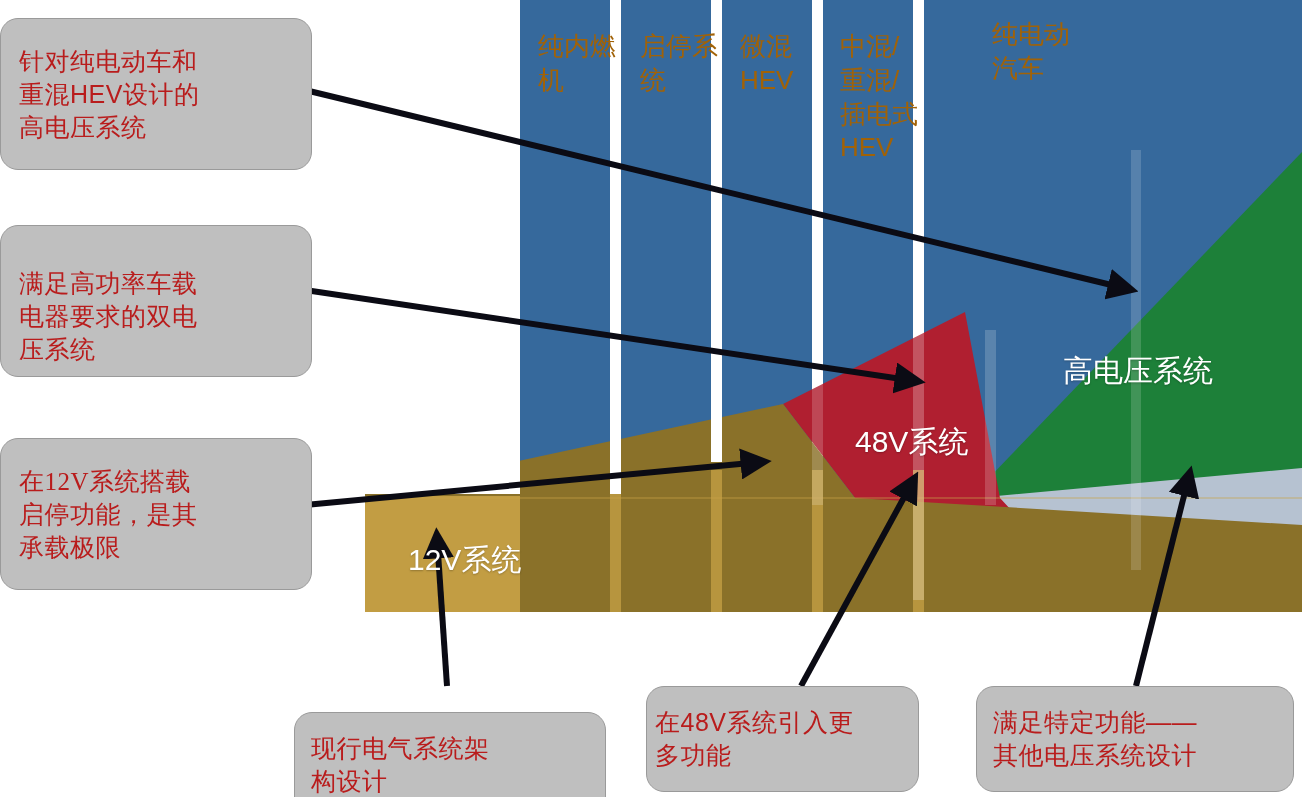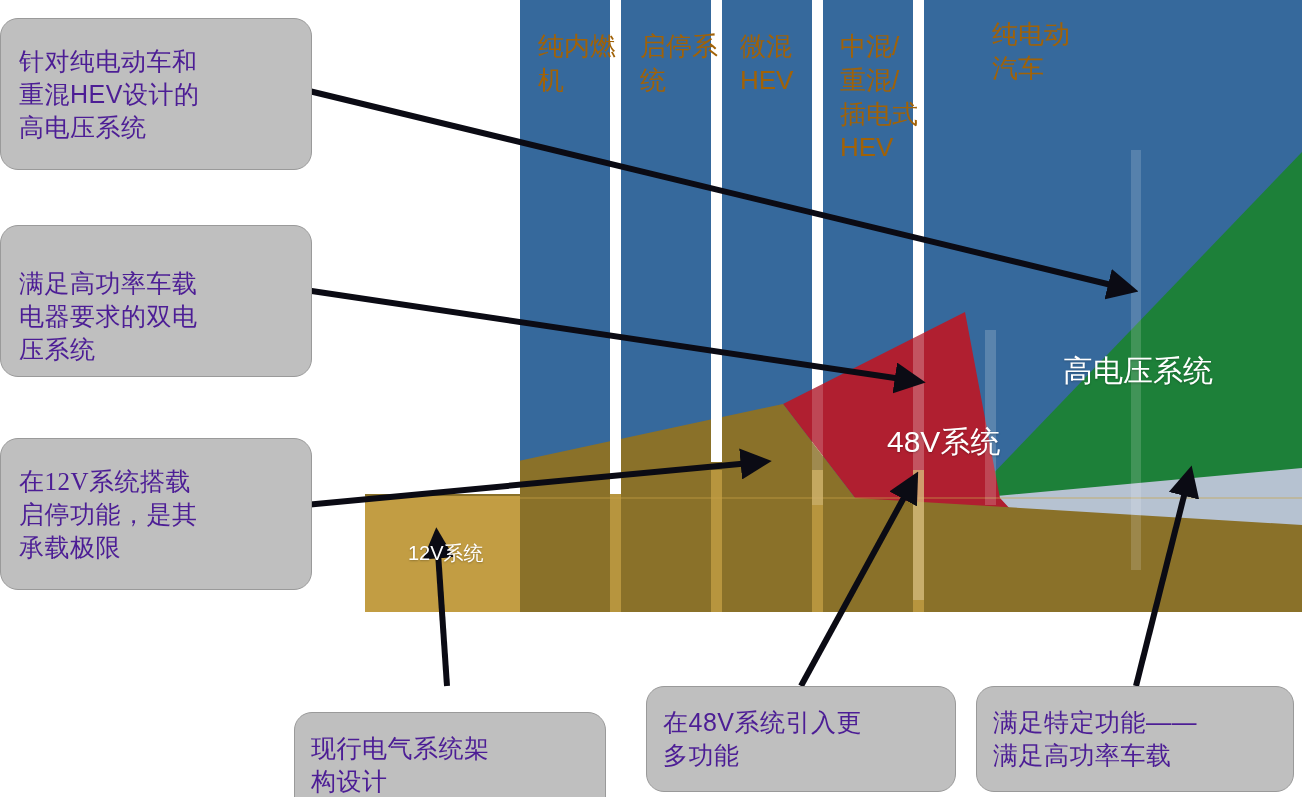--- a/index.html
+++ b/index.html
@@ -25,21 +25,21 @@
     width: 1302px;
     height: 797px;
   }
   
   .callout {
     position: absolute;
     box-sizing: border-box;
     background: #bfbfbf;
     border: 1px solid #9a9a9a;
     border-radius: 18px;
-    color: #4c1d95;
+    color: #b91c1c;
     font-size: 25px;
     line-height: 1.32;
     letter-spacing: 0.5px;
     padding: 10px 16px;
     z-index: 30;
     white-space: pre-line;
     display: flex;
     align-items: center;
   }
   .callout.left-bubble { padding-left: 18px; }
@@ -57,21 +57,21 @@
   }
   
   .region-label {
     position: absolute;
     color: #ffffff;
     font-size: 30px;
     z-index: 22;
     white-space: nowrap;
     text-shadow: 0 1px 2px rgba(0,0,0,0.25);
   }
-  .region-label.lbl-12v { font-size: 20px; }
+  .region-label.lbl-12v { font-size: 30px; }
   .region-label.lbl-48v { font-size: 30px; }
   .region-label.lbl-hv  { font-size: 30px; }
 </style>
 </head>
 <body>
 
 <div id="stage">
 
   <svg id="canvas-svg" viewBox="0 0 1302 797">
     <defs>
@@ -139,21 +139,21 @@
   <div class="col-label" style="left:740px; top:30px; width:84px;">微混
 HEV</div>
   <div class="col-label" style="left:840px; top:30px; width:84px;">中混/
 重混/
 插电式
 HEV</div>
   <div class="col-label" style="left:992px; top:18px; width:120px;">纯电动
 汽车</div>
 
   <div class="region-label lbl-12v" style="left:408px; top:540px;">12V系统</div>
-  <div class="region-label lbl-48v" style="left:855px; top:422px;margin-left:32px;">48V系统</div>
+  <div class="region-label lbl-48v" style="left:855px; top:422px;">48V系统</div>
   <div class="region-label lbl-hv" style="left:1063px; top:351px;">高电压系统</div>
 
   <div class="callout left-bubble" style="left:0px; top:18px; width:312px; height:152px;">
     <span class="callout-text">针对纯电动车和
 重混HEV设计的
 高电压系统</span>
   </div>
 
   <div class="callout left-bubble" style="left:0px; top:225px; width:312px; height:152px;align-items:flex-end;">
     <span class="callout-text">满足高功率车载
@@ -165,23 +165,23 @@
     <span class="callout-text">在12V系统搭载
 启停功能，是其
 承载极限</span>
   </div>
 
   <div class="callout" style="left:294px; top:686px; width:312px; height:106px;margin-top:26px;">
     <span class="callout-text">现行电气系统架
 构设计</span>
   </div>
 
-  <div class="callout" style="left:646px; top:686px; width:310px; height:106px;">
+  <div class="callout" style="left:646px; top:686px; width:273px; height:106px;padding-left:8px;">
     <span class="callout-text">在48V系统引入更
 多功能</span>
   </div>
 
   <div class="callout" style="left:976px; top:686px; width:318px; height:106px;">
     <span class="callout-text">满足特定功能——
-满足高功率车载</span>
+其他电压系统设计</span>
   </div>
 
 </div>
 
 </body></html>

